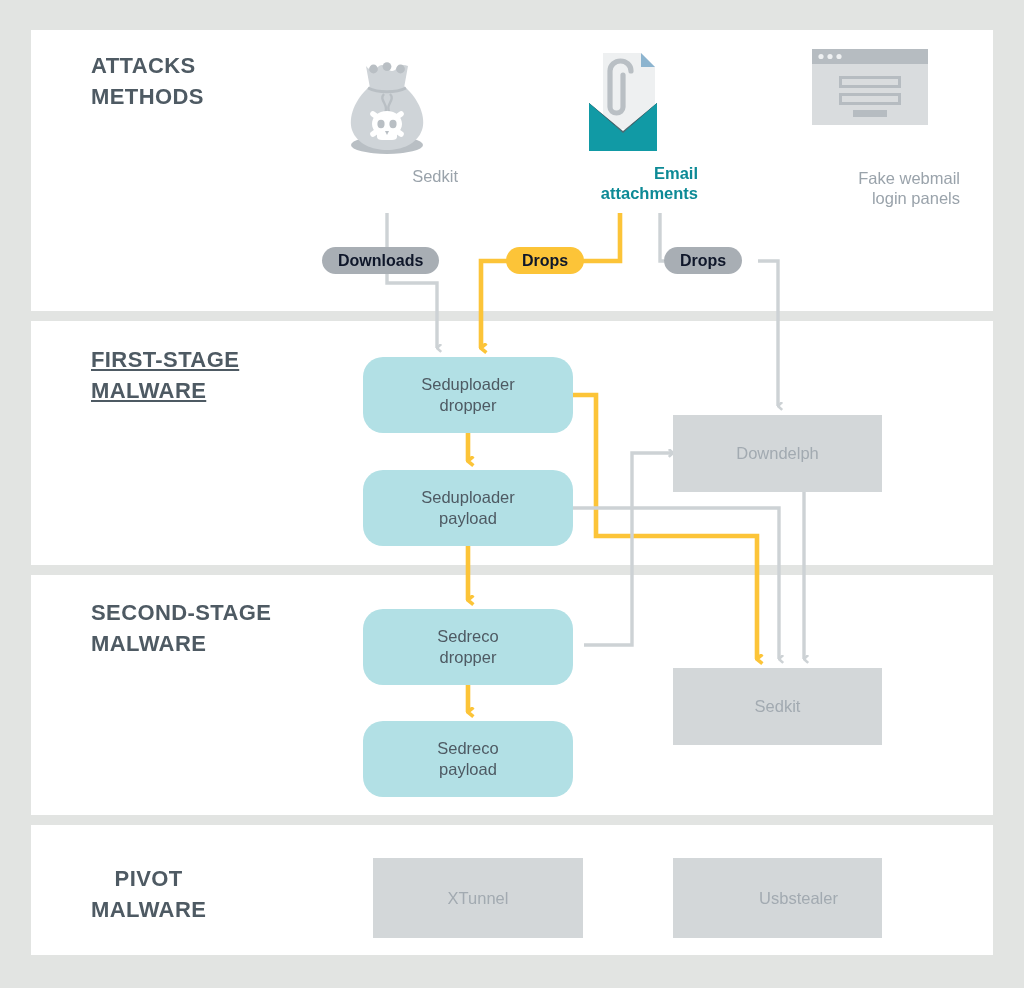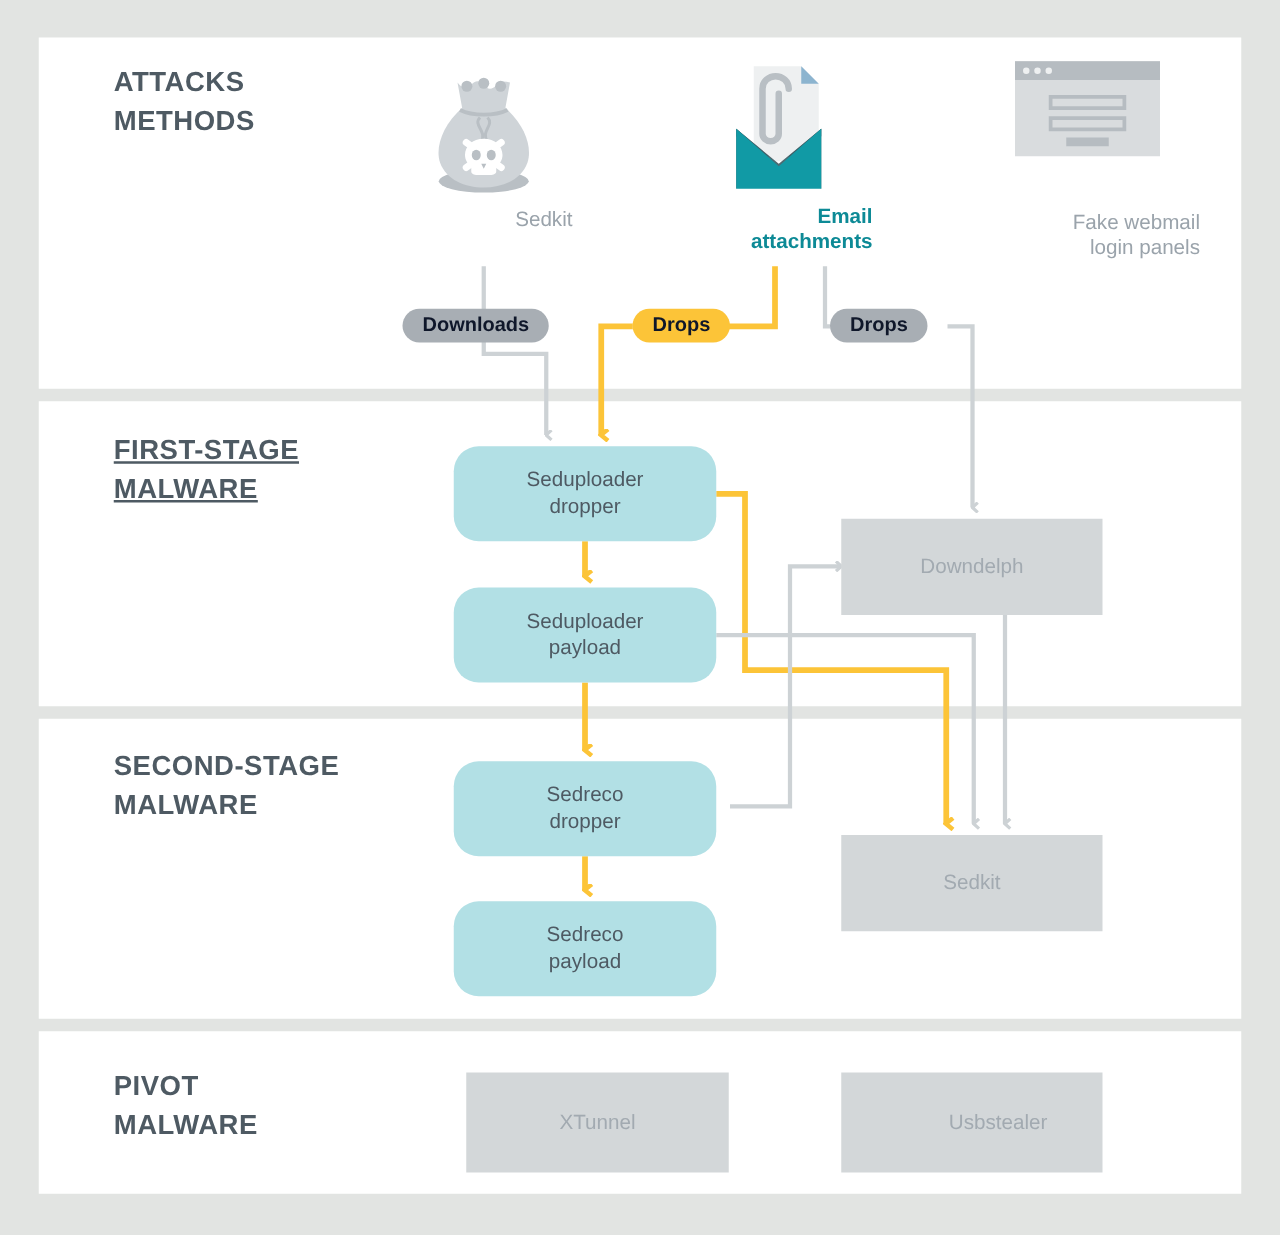--- a/index.html
+++ b/index.html
@@ -34,21 +34,21 @@
     color: #4e5a63;
     font-weight: bold;
     font-size: 22px;
     line-height: 31px;
     letter-spacing: 0.4px;
     white-space: pre-line;
   }
   #title-attacks { left: 60px; top: 20px; }
   #title-first   { left: 60px; top: 23px; text-decoration: underline; }
   #title-second  { left: 60px; top: 22px; }
-  #title-pivot   { left: 60px; top: 28px; }
+  #title-pivot   { left: 60px; top: 38px; text-align: center; }
 
   
   #wires {
     position: absolute;
     left: 0; top: 0;
     width: 1024px; height: 988px;
     pointer-events: none;
   }
 
   

